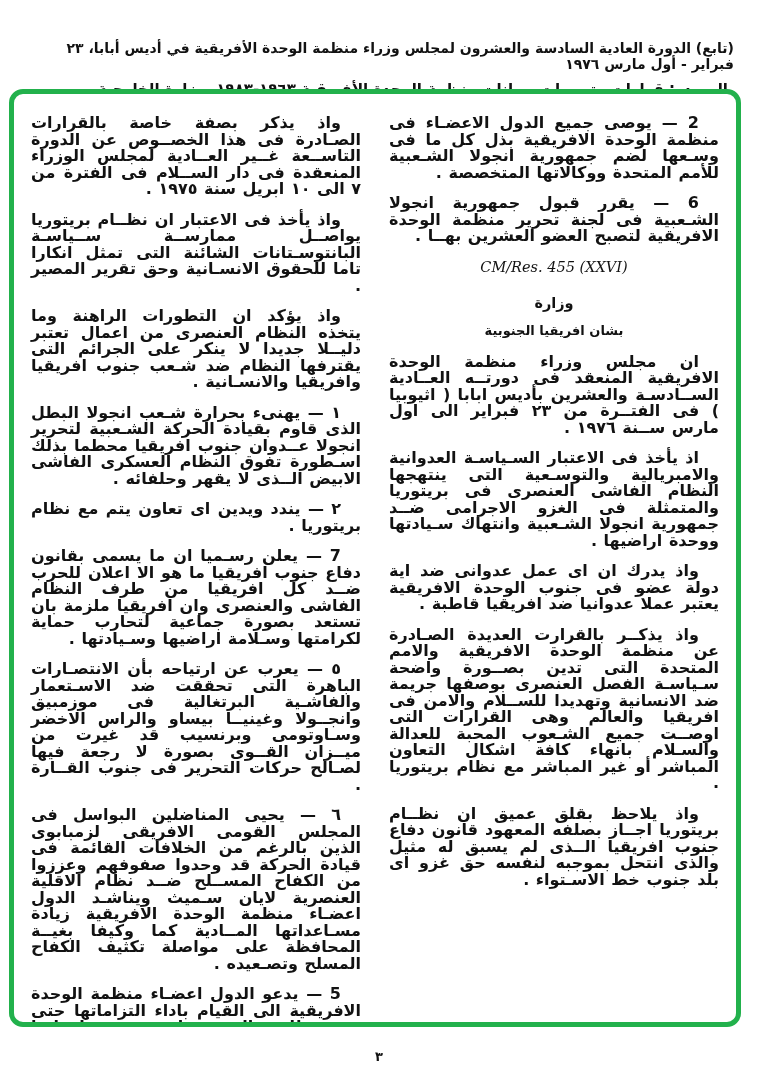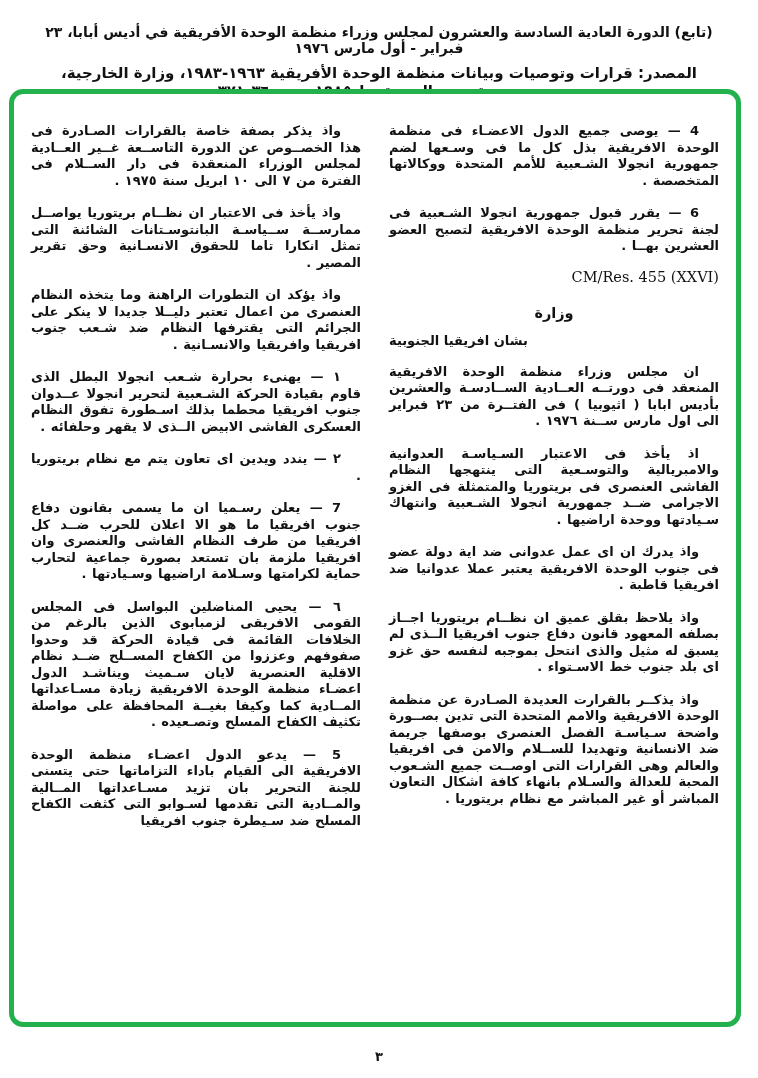--- a/index.html
+++ b/index.html
@@ -5,21 +5,21 @@
   html, body { margin: 0; padding: 0; }
   body {
     width: 758px; height: 1078px;
     background: #ffffff;
     color: #121212;
     font-family: "DejaVu Sans", sans-serif;
     overflow: hidden;
   }
   .page { width: 758px; height: 1078px; position: relative; box-sizing: border-box; }
 
-  .doc-header { text-align: center; padding-top: 24px; direction: rtl; }
+  .doc-header { text-align: right; padding-top: 40px; direction: rtl; }
   .doc-header .line1 {
     font-size: 14px; font-weight: bold; letter-spacing: 0;
     padding: 0 24px;
   }
   .doc-header .line2 {
     font-size: 15px; font-weight: bold; margin-top: 8px;
     padding: 0 30px;
   }
 
   .content-box {
@@ -34,43 +34,44 @@
     overflow: hidden;
   }
 
   .columns { display: flex; direction: rtl; gap: 28px; height: 100%; }
   .col { flex: 1 1 0; min-width: 0; }
 
   p.para {
     direction: rtl;
     text-align: justify;
     text-align-last: auto;
-    font-size: 13px;
+    font-size: 16px;
     font-weight: bold;
     line-height: 16.5px;
-    margin: 16px 0 14px 0;
+    margin: 8px 0 14px 0;
     text-indent: 20px;
     word-spacing: 1px;
   }
 
   .res-ref {
     direction: ltr;
-    text-align: right;
+    text-align: center;
     font-family: "DejaVu Serif", serif;
     font-weight: normal;
     font-size: 14.5px;
     margin: 8px 0 20px 0;
+    font-style: italic;
   }
   .res-title {
     direction: rtl; text-align: center;
     font-size: 14.5px; font-weight: bold;
     margin: 0 0 12px 0;
   }
   .res-subtitle {
-    direction: rtl; text-align: left;
+    direction: rtl; text-align: center;
     font-size: 13px; font-weight: bold;
     margin: 0 0 16px 0;
   }
 
   .page-number {
     position: absolute;
     bottom: 14px; left: 0; right: 0;
     text-align: center;
     font-size: 13px; font-weight: bold;
   }
@@ -82,41 +83,42 @@
 
   <div class="doc-header">
     <div class="line1">(تابع) الدورة العادية السادسة والعشرون لمجلس وزراء منظمة الوحدة الأفريقية في أديس أبابا، ٢٣ فبراير - أول مارس ١٩٧٦</div>
     <div class="line2">المصدر: قرارات وتوصيات وبيانات منظمة الوحدة الأفريقية ١٩٦٣-١٩٨٣، وزارة الخارجية، جمهورية مصر العربية، ط ١٩٨٥، ص ٣٦٠-٣٧١</div>
   </div>
 
   <div class="content-box">
     <div class="columns">
 
       <div class="col">
-        <p class="para">4 — يوصى جميع الدول الاعضـاء فى منظمة الوحدة الافريقية بذل كل ما فى وسـعها لضم جمهورية انجولا الشـعبية للأمم المتحدة ووكالاتها المتخصصة .</p>
+        <p class="para">2 — يوصى جميع الدول الاعضـاء فى منظمة الوحدة الافريقية بذل كل ما فى وسـعها لضم جمهورية انجولا الشـعبية للأمم المتحدة ووكالاتها المتخصصة .</p>
         <p class="para">6 — يقرر قبول جمهورية انجولا الشـعبية فى لجنة تحرير منظمة الوحدة الافريقية لتصبح العضو العشرين بهــا .</p>
 
         <div class="res-ref">CM/Res. 455 (XXVI)</div>
         <div class="res-title">وزارة</div>
         <div class="res-subtitle">بشان افريقيا الجنوبية</div>
 
         <p class="para">ان مجلس وزراء منظمة الوحدة الافريقية المنعقد فى دورتــه العــادية الســادسـة والعشرين بأديس ابابا ( اثيوبيا ) فى الفتــرة من ٢٣ فبراير الى اول مارس ســنة ١٩٧٦ .</p>
         <p class="para">اذ يأخذ فى الاعتبار السـياسـة العدوانية والامبريالية والتوسـعية التى ينتهجها النظام الفاشى العنصرى فى بريتوريا والمتمثلة فى الغزو الاجرامى ضــد جمهورية انجولا الشـعبية وانتهاك سـيادتها ووحدة اراضيها .</p>
         <p class="para">واذ يدرك ان اى عمل عدوانى ضد اية دولة عضو فى جنوب الوحدة الافريقية يعتبر عملا عدوانيا ضد افريقيا قاطبة .</p>
+        <p class="para">واذ يذكــر بالقرارت العديدة الصـادرة عن منظمة الوحدة الافريقية والامم المتحدة التى تدين بصــورة واضحة سـياسـة الفصل العنصرى بوصفها جريمة ضد الانسانية وتهديدا للســلام والامن فى افريقيا والعالم وهى القرارات التى اوصــت جميع الشـعوب المحبة للعدالة والسـلام بانهاء كافة اشكال التعاون المباشر أو غير المباشر مع نظام بريتوريا .</p>
         <p class="para">واذ يلاحظ بقلق عميق ان نظــام بريتوريا اجــاز بصلفه المعهود قانون دفاع جنوب افريقيا الــذى لم يسبق له مثيل والذى انتحل بموجبه لنفسه حق غزو اى بلد جنوب خط الاسـتواء .</p>
-        <p class="para">واذ يذكــر بالقرارت العديدة الصـادرة عن منظمة الوحدة الافريقية والامم المتحدة التى تدين بصــورة واضحة سـياسـة الفصل العنصرى بوصفها جريمة ضد الانسانية وتهديدا للســلام والامن فى افريقيا والعالم وهى القرارات التى اوصــت جميع الشـعوب المحبة للعدالة والسـلام بانهاء كافة اشكال التعاون المباشر أو غير المباشر مع نظام بريتوريا .</p>
       </div>
 
       <div class="col">
         <p class="para">واذ يذكر بصفة خاصة بالقرارات الصـادرة فى هذا الخصــوص عن الدورة التاســعة غــير العــادية لمجلس الوزراء المنعقدة فى دار الســلام فى الفترة من ٧ الى ١٠ ابريل سنة ١٩٧٥ .</p>
         <p class="para">واذ يأخذ فى الاعتبار ان نظــام بريتوريا يواصــل ممارســة ســياسـة البانتوسـتانات الشائنة التى تمثل انكارا تاما للحقوق الانسـانية وحق تقرير المصير .</p>
         <p class="para">واذ يؤكد ان التطورات الراهنة وما يتخذه النظام العنصرى من اعمال تعتبر دليــلا جديدا لا ينكر على الجرائم التى يقترفها النظام ضد شـعب جنوب افريقيا وافريقيا والانسـانية .</p>
         <p class="para">١ — يهنىء بحرارة شـعب انجولا البطل الذى قاوم بقيادة الحركة الشـعبية لتحرير انجولا عــدوان جنوب افريقيا محطما بذلك اسـطورة تفوق النظام العسكرى الفاشى الابيض الــذى لا يقهر وحلفائه .</p>
         <p class="para">٢ — يندد ويدين اى تعاون يتم مع نظام بريتوريا .</p>
         <p class="para">7 — يعلن رسـميا ان ما يسمى بقانون دفاع جنوب افريقيا ما هو الا اعلان للحرب ضــد كل افريقيا من طرف النظام الفاشى والعنصرى وان افريقيا ملزمة بان تستعد بصورة جماعية لتحارب حماية لكرامتها وسـلامة اراضيها وسـيادتها .</p>
+        <p class="para">٥ — يعرب عن ارتياحه بأن الانتصـارات الباهرة التى تحققت ضد الاسـتعمار والفاشـية البرتغالية فى موزمبيق وانجــولا وغينيــا بيساو والراس الاخضر وسـاوتومى وبرنسيب قد غيرت من ميــزان القــوى بصورة لا رجعة فيها لصـالح حركات التحرير فى جنوب القــارة .</p>
         <p class="para">٦ — يحيى المناضلين البواسل فى المجلس القومى الافريقى لزمبابوى الذين بالرغم من الخلافات القائمة فى قيادة الحركة قد وحدوا صفوفهم وعززوا من الكفاح المســلح ضــد نظام الاقلية العنصرية لايان سـميث ويناشـد الدول اعضـاء منظمة الوحدة الافريقية زيادة مسـاعداتها المــادية كما وكيفا بغيــة المحافظة على مواصلة تكثيف الكفاح المسلح وتصـعيده .</p>
         <p class="para">5 — يدعو الدول اعضـاء منظمة الوحدة الافريقية الى القيام باداء التزاماتها حتى يتسنى للجنة التحرير بان تزيد مسـاعداتها المــالية والمــادية التى تقدمها لسـوابو التى كثفت الكفاح المسلح ضد سـيطرة جنوب افريقيا</p>
       </div>
 
     </div>
   </div>
 
   <div class="page-number">٣</div>
 
 </div>

